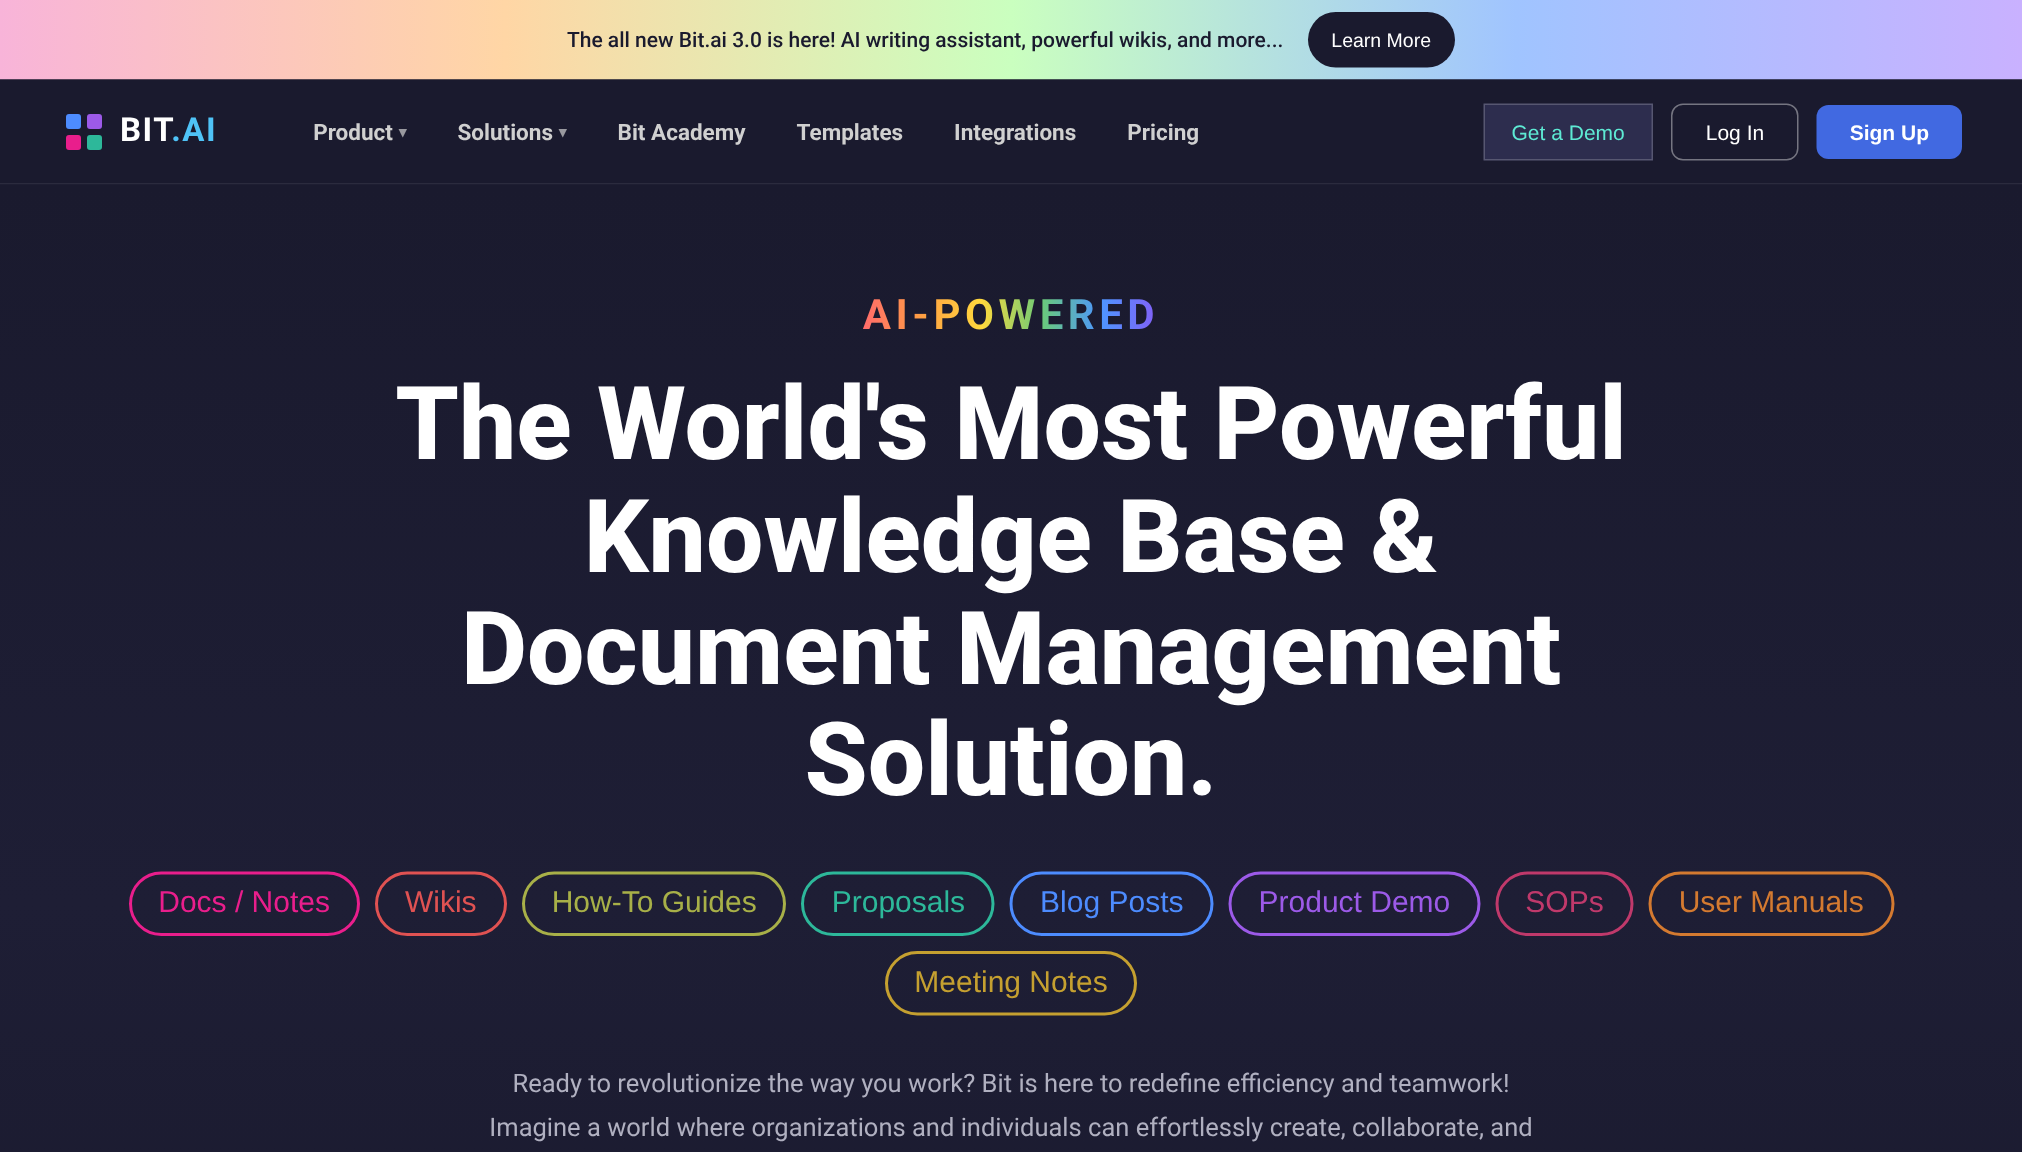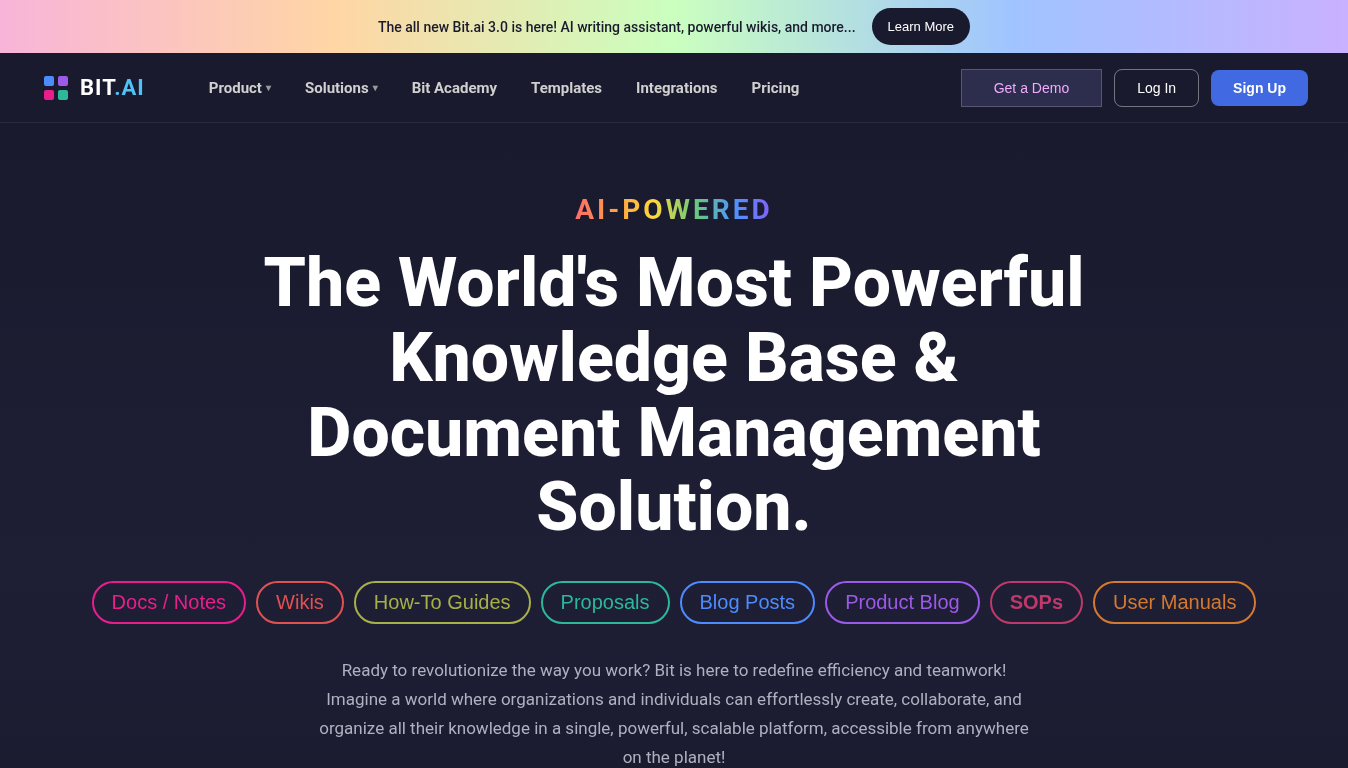--- a/index.html
+++ b/index.html
@@ -92,23 +92,23 @@
       font-size: 10px;
       opacity: 0.7;
     }
     .nav-actions {
       display: flex;
       align-items: center;
       gap: 12px;
     }
     .btn-demo {
       background: #2d2d4e;
-      color: #f0abfc;
+      color: #5eead4;
       border: 1px solid rgba(255,255,255,0.2);
-      padding: 10px 32px;
+      padding: 10px 18px;
       border-radius: 0;
       font-size: 14px;
       font-weight: 500;
       cursor: pointer;
     }
     .btn-login {
       background: transparent;
       color: #fff;
       border: 1.5px solid rgba(255,255,255,0.4);
       padding: 10px 22px;
@@ -177,21 +177,21 @@
       background: transparent;
       color: #fff;
       white-space: nowrap;
     }
     .tag-pink    { border-color: #e91e8c; color: #e91e8c; }
     .tag-red     { border-color: #e05252; color: #e05252; }
     .tag-olive   { border-color: #a8b048; color: #a8b048; }
     .tag-teal    { border-color: #2db89a; color: #2db89a; }
     .tag-blue    { border-color: #4d8cff; color: #4d8cff; }
     .tag-purple  { border-color: #9c5ae8; color: #9c5ae8; }
-    .tag-maroon  { border-color: #c0396b; color: #c0396b; font-weight: bold; }
+    .tag-maroon  { border-color: #c0396b; color: #c0396b; }
     .tag-orange  { border-color: #d47a30; color: #d47a30; }
     .tag-golden  { border-color: #c5a030; color: #c5a030; }
 
     .hero-description {
       font-size: 17px;
       color: #b0b0c0;
       max-width: 720px;
       line-height: 1.7;
       margin-bottom: 38px;
     }
@@ -255,20 +255,21 @@
     <span>Knowledge Base &amp;</span><br>
     <span>Document Management Solution.</span>
   </h1>
 
   <div class="tags-row">
     <button class="tag-pill tag-pink">Docs / Notes</button>
     <button class="tag-pill tag-red">Wikis</button>
     <button class="tag-pill tag-olive">How-To Guides</button>
     <button class="tag-pill tag-teal">Proposals</button>
     <button class="tag-pill tag-blue">Blog Posts</button>
-    <button class="tag-pill tag-purple">Product Blog</button>
+    <button class="tag-pill tag-purple">Product Demo</button>
     <button class="tag-pill tag-maroon">SOPs</button>
     <button class="tag-pill tag-orange">User Manuals</button>
+    <button class="tag-pill tag-golden">Meeting Notes</button>
   </div>
 
   <p class="hero-description">Ready to revolutionize the way you work? Bit is here to redefine efficiency and teamwork! Imagine a world where organizations and individuals can effortlessly create, collaborate, and organize all their knowledge in a single, powerful, scalable platform, accessible from anywhere on the planet!</p>
 
 </section>
 
 </body></html>

